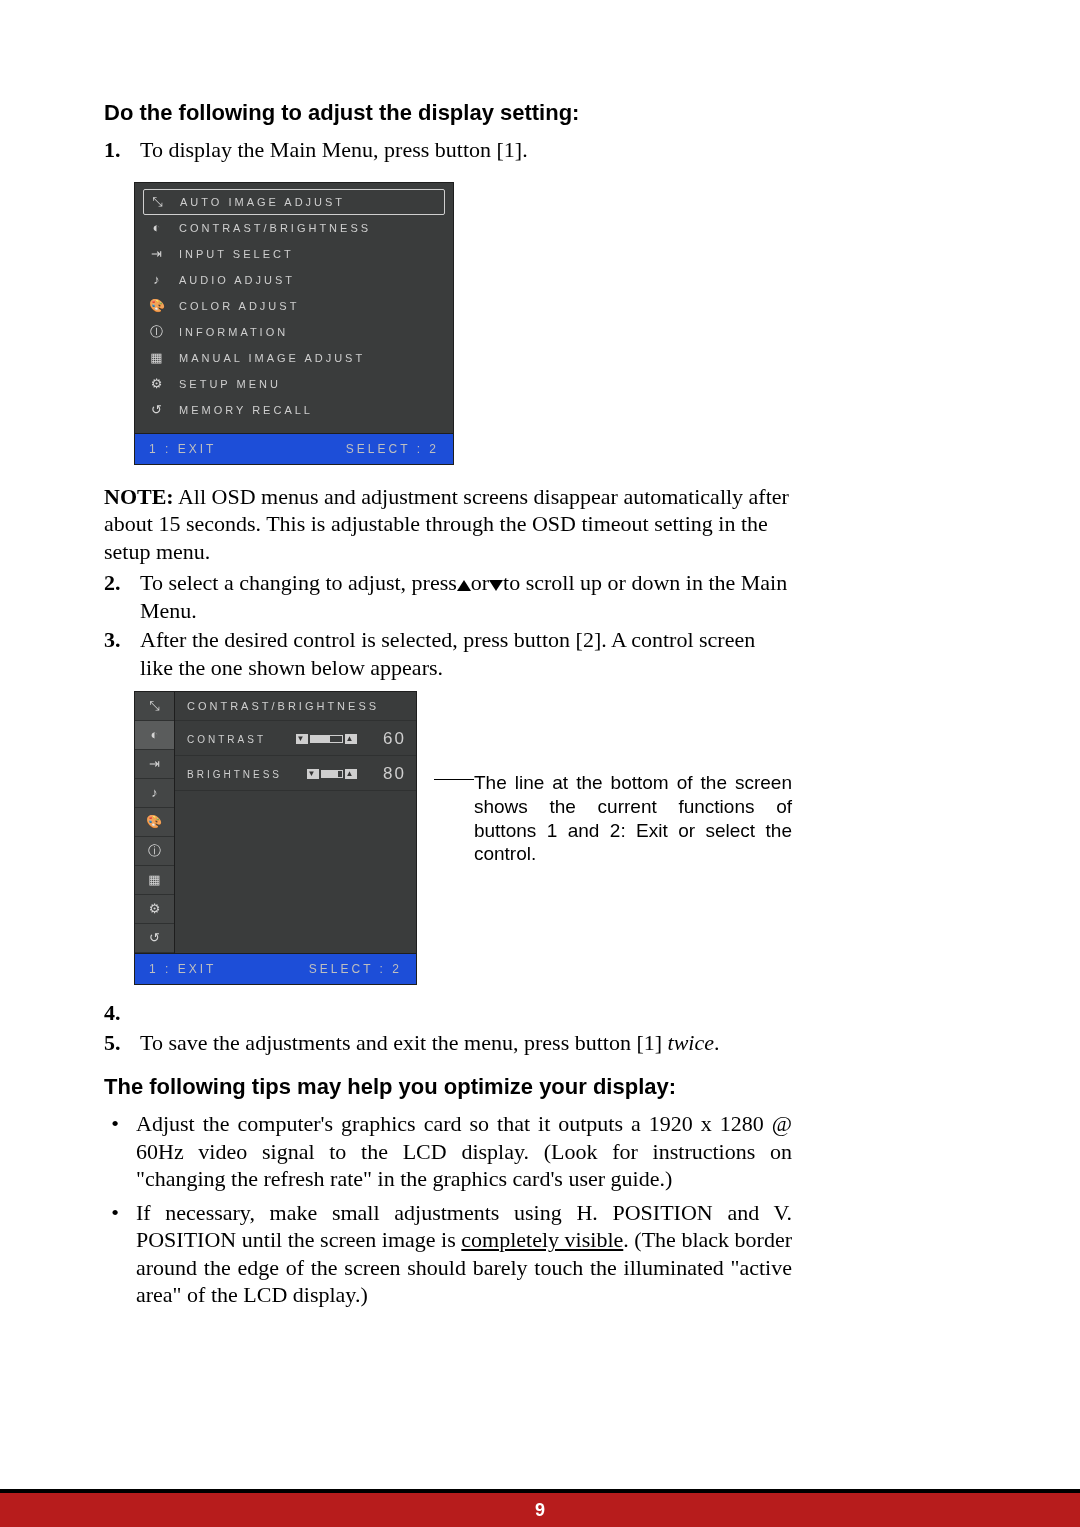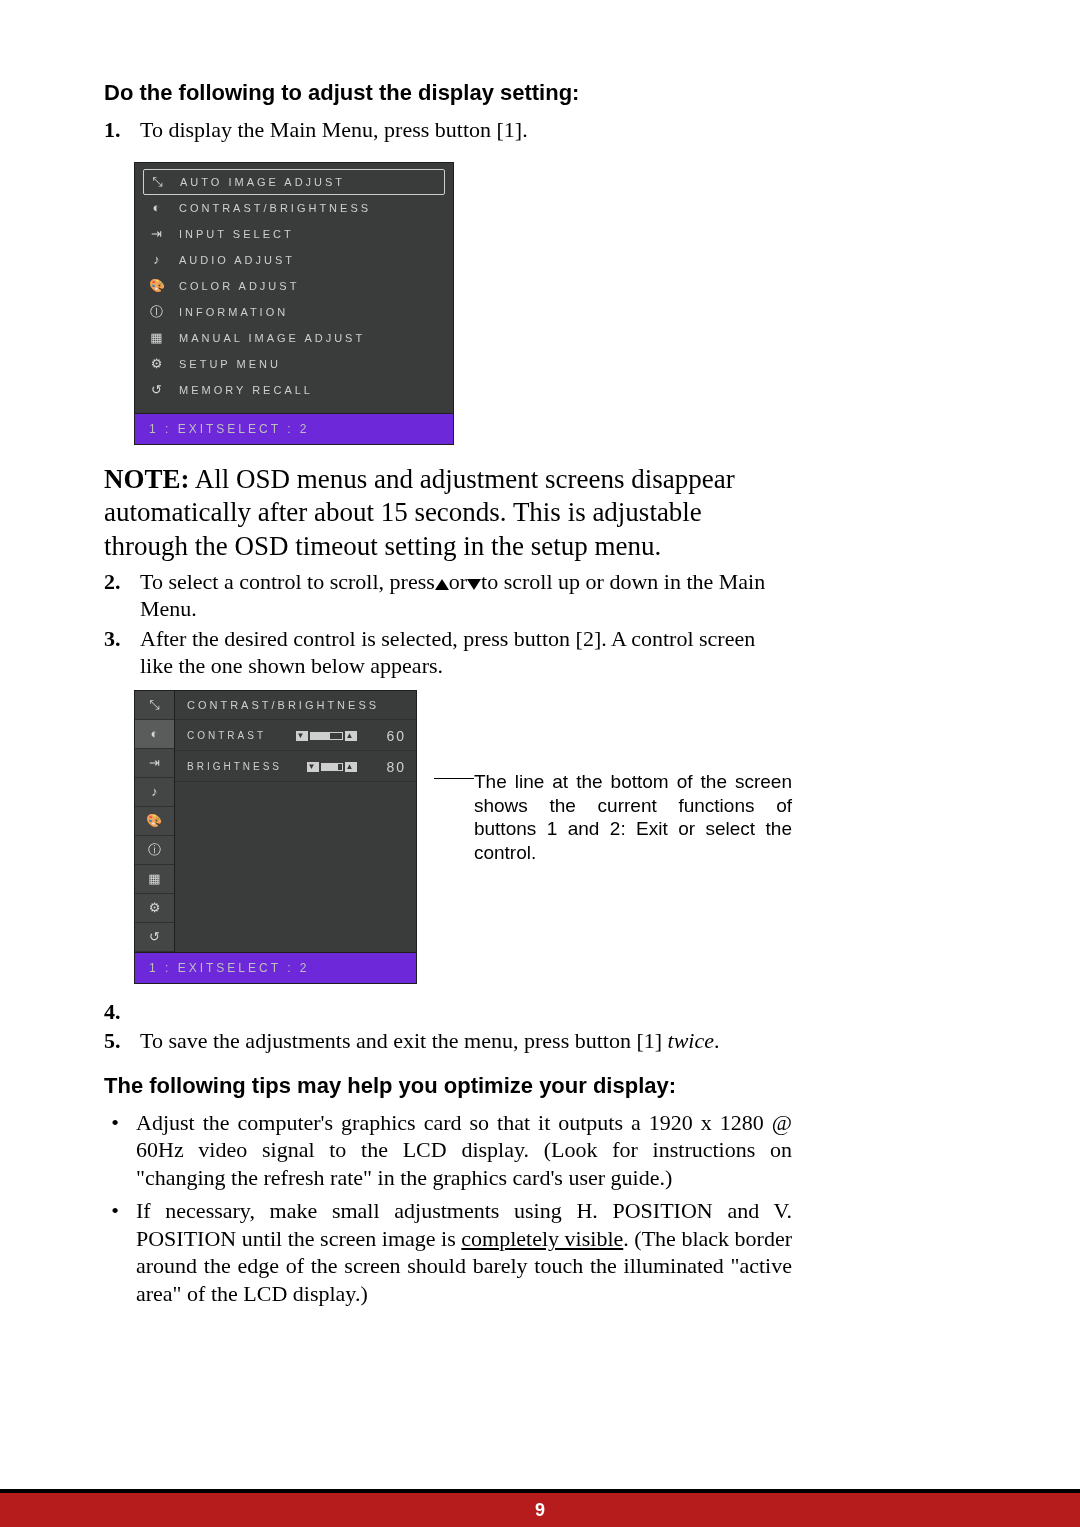--- a/index.html
+++ b/index.html
@@ -1,57 +1,57 @@
 <!DOCTYPE html>
 <html><head>
 <meta charset="utf-8">
 <style>
   * { box-sizing: border-box; margin: 0; padding: 0; }
   html, body { width: 1080px; background: #fff; font-family: "Times New Roman", Times, serif; }
-  .page { width: 896px; padding: 80px 104px 0 104px; position: relative; }
+  .page { width: 896px; padding: 100px 104px 0 104px; position: relative; }
   .h { font-family: Arial, Helvetica, sans-serif; font-weight: bold; font-size: 22px; margin-bottom: 10px; }
   .ol { list-style: none; margin: 6px 0 18px 0; }
   .ol > li { display: flex; gap: 8px; font-size: 22px; line-height: 1.25; margin: 2px 0; }
   .ol .num { font-weight: bold; min-width: 28px; }
   .ul { list-style: none; margin: 8px 0 0 0; }
   .ul > li { display: flex; gap: 10px; font-size: 22px; line-height: 1.25; margin: 6px 0; text-align: justify; }
   .ul .dot { min-width: 22px; text-align: center; }
-  .note { font-size: 27px; line-height: 1.25; margin-top: 18px; }
+  .note { font-size: 22px; line-height: 1.25; margin-top: 18px; }
   .callout-row { display:flex; gap:40px; align-items:flex-start; margin:8px 0 14px 0; }
   .callout-txt { font-family: Arial, Helvetica, sans-serif; font-size: 19px; line-height:1.25; width:360px; text-align:justify; padding-top:80px; position:relative;margin-left:17px; }
   .callout-line { position:absolute; left:-40px; top:88px; width:40px; height:1px; background:#000; }
 
   
   .footer { position:absolute; left:0; bottom:0; height:34px; width:100%; background:#b71c1c; color:#fff; text-align:center; font-family:Arial,Helvetica,sans-serif; font-weight:bold; font-size:18px; line-height:34px; }
   .footer::before { content:""; position:absolute; left:0; top:-4px; width:100%; height:4px; background:#000; }
   .page-wrap { min-height:1527px; position:relative; }
 
   
   .osd { background:#3a3c3c; color:#cfcfcf; font-family:Arial,Helvetica,sans-serif; border:1px solid #1e1e1e; }
-  .osd-foot { background:#6d28d9; color:#bfbfbf; font-size:12px; letter-spacing:3px; padding:8px 14px; display:flex; justify-content:flex-start; border-top:1px solid #1e1e1e; }
+  .osd-foot { background:#1d4ed8; color:#bfbfbf; font-size:12px; letter-spacing:3px; padding:8px 14px; display:flex; justify-content:space-between; border-top:1px solid #1e1e1e; }
 
   
   .osd1 { width:320px; margin:10px 0 10px 30px; }
   .osd1-items { padding:6px 8px 10px 8px; }
   .osd1-row { display:flex; align-items:center; gap:12px; padding:6px 6px; font-size:11px; letter-spacing:3px; text-transform:uppercase; }
   .osd1-row.sel { border:1px solid #cfcfcf; border-radius:2px; padding:5px 6px; }
 
   
   .osd2 { width:320px; }
   .osd2-body { display:flex; }
   .osd2-iconcol { width:40px; background:#444646; border-right:1px solid #1e1e1e; }
   .osd2-iconcol .cell { height:29px; display:flex; align-items:center; justify-content:center; border-bottom:1px solid #2f3131; }
   .osd2-iconcol .cell.sel { background:#5a5c5c; }
   .osd2-main { flex:1; background:#3a3c3c; }
   .osd2-title { font-size:11px; letter-spacing:3px; padding:8px 12px; border-bottom:1px solid #2f3131; }
   .osd2-ctrl { display:flex; align-items:center; gap:25px; padding:8px 10px 6px 12px; font-size:10px; letter-spacing:3px; border-bottom:1px solid #2f3131; }
   .osd2-ctrl .lbl { flex:0 0 84px; }
   .osd2-bar { flex:1 1 auto; height:8px; border:1px solid #cfcfcf; position:relative; background:#3a3c3c; }
   .osd2-bar .fill { position:absolute; left:0; top:0; bottom:0; background:#cfcfcf; }
-  .osd2-val { flex:0 0 24px; text-align:right; font-size:14px; letter-spacing:2px; }
+  .osd2-val { flex:0 0 24px; text-align:right; font-size:17px; letter-spacing:2px; }
   .osd2-space { height:145px; }
 
   
   .gly { color:#d5d5d5; font-size:13px; line-height:14px; display:inline-block; width:18px; text-align:center; }
 
   .tri { display:inline-block; width:0; height:0; border-left:7px solid transparent; border-right:7px solid transparent; vertical-align:-1px; }
   .tri.up { border-bottom:11px solid #000; }
   .tri.dn { border-top:11px solid #000; }
   .underline { text-decoration: underline; }
   em.it { font-style: italic; }
@@ -116,21 +116,21 @@
 </div>
 
 <div class="note">
   <b>NOTE:</b><span> All OSD menus and adjustment screens disappear automatically after about 15 seconds. This is adjustable through the OSD timeout setting in the setup menu.</span>
 </div>
 
 <ol class="ol" style="margin-top:4px; margin-bottom:10px;">
   <li>
     <span class="num">2.</span>
     <span>
-      <span>To select a control to scroll, press</span><span class="tri up"></span><span>or</span><span class="tri dn"></span><span>to scroll up or down in the Main Menu.</span>
+      <span>To select a changing to adjust, press</span><span class="tri up"></span><span>or</span><span class="tri dn"></span><span>to scroll up or down in the Main Menu.</span>
     </span>
   </li>
   <li>
     <span class="num">3.</span>
     <span>After the desired control is selected, press button [2]. A control screen like the one shown below appears.</span>
   </li>
 </ol>
 
 <div class="callout-row">
   <div class="osd osd2" style="margin-left:30px;">

